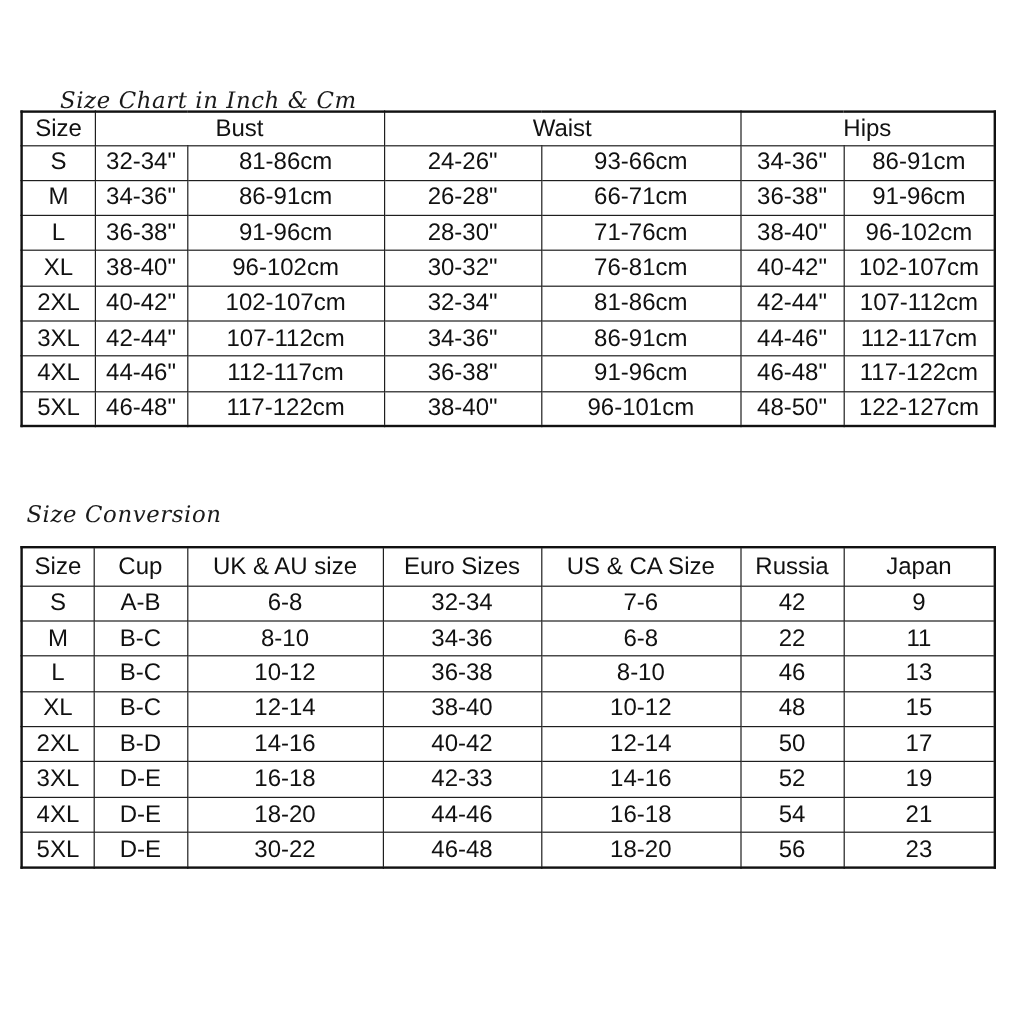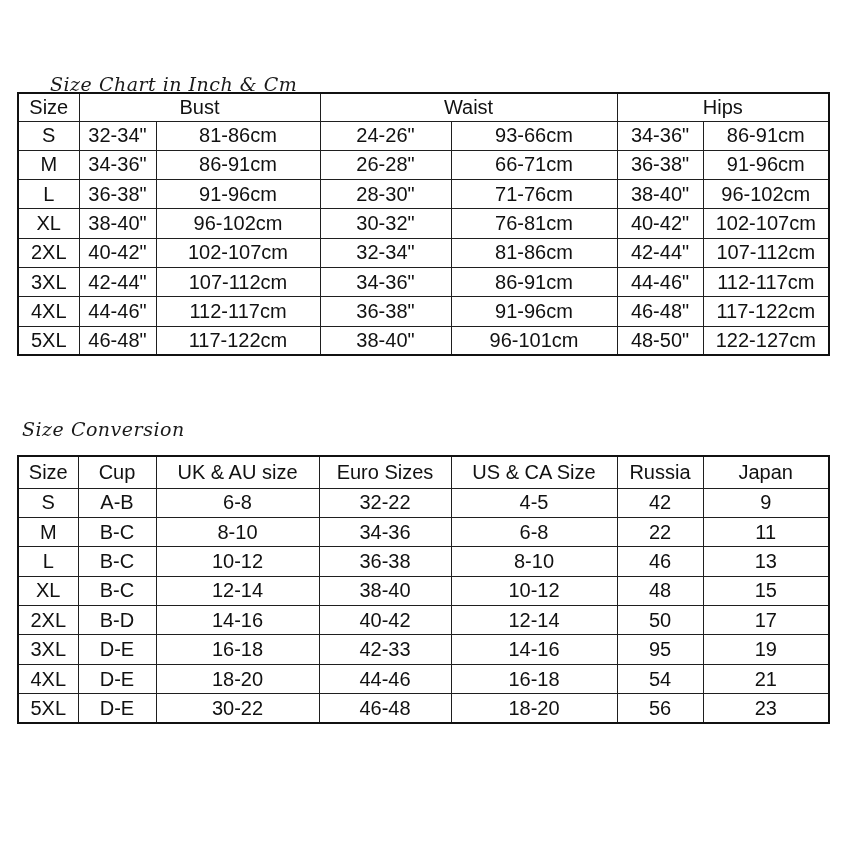--- a/index.html
+++ b/index.html
@@ -138,22 +138,22 @@
       <th>US &amp; CA Size</th>
       <th>Russia</th>
       <th>Japan</th>
     </tr>
   </thead>
   <tbody id="t2-body">
       <tr class="row">
         <td>S</td>
         <td>A-B</td>
         <td>6-8</td>
-        <td>32-22</td>
-        <td>4-5</td>
+        <td>32-34</td>
+        <td>7-6</td>
         <td>42</td>
         <td>9</td>
       </tr>
       <tr class="row">
         <td>M</td>
         <td>B-C</td>
         <td>8-10</td>
         <td>34-36</td>
         <td>6-8</td>
         <td>22</td>
@@ -185,21 +185,21 @@
         <td>12-14</td>
         <td>50</td>
         <td>17</td>
       </tr>
       <tr class="row">
         <td>3XL</td>
         <td>D-E</td>
         <td>16-18</td>
         <td>42-33</td>
         <td>14-16</td>
-        <td>95</td>
+        <td>52</td>
         <td>19</td>
       </tr>
       <tr class="row">
         <td>4XL</td>
         <td>D-E</td>
         <td>18-20</td>
         <td>44-46</td>
         <td>16-18</td>
         <td>54</td>
         <td>21</td>

